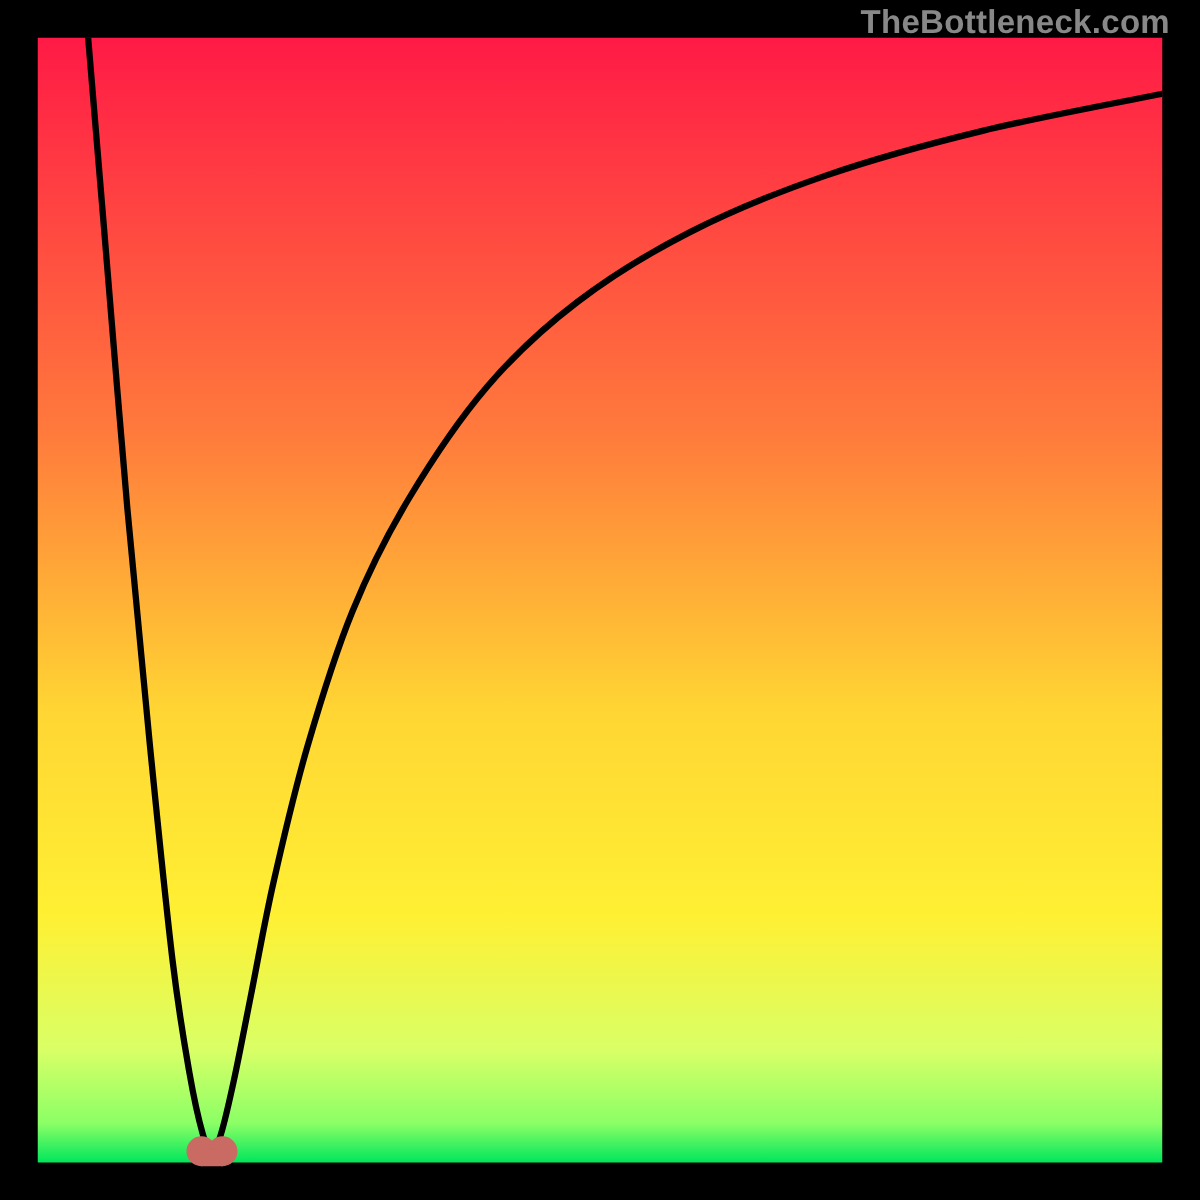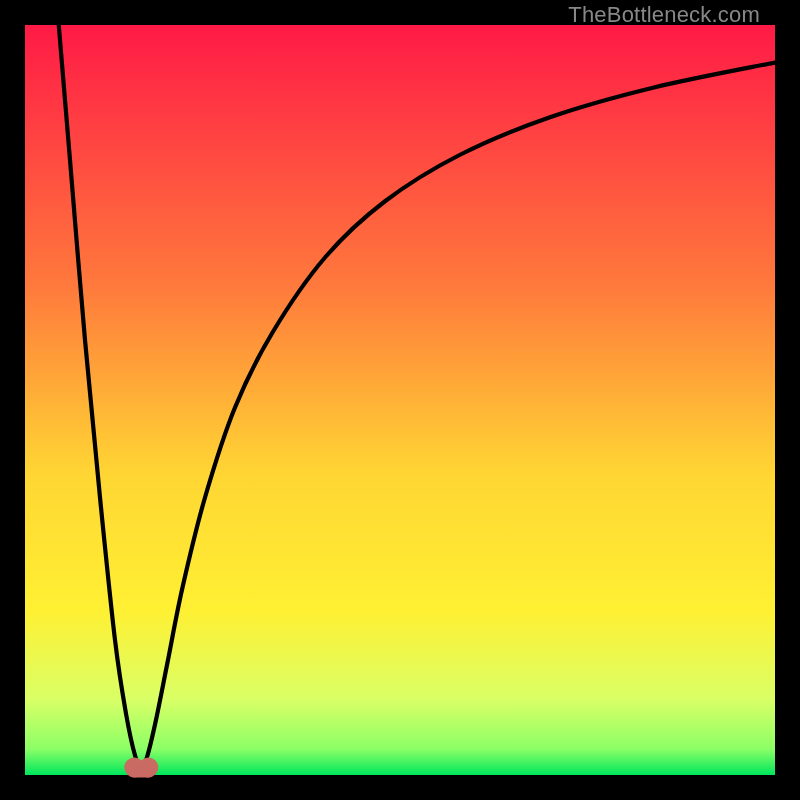--- a/index.html
+++ b/index.html
@@ -22,24 +22,24 @@
   .plot {
     position: absolute;
     left: 0;
     top: 0;
     width: 750px;
     height: 762px;
   }
   .watermark {
     position: absolute;
     top: 2px;
-    right: 40px;
+    right: 20px;
     color: #888;
     font-size: 22px;
-    font-weight: 400;
+    font-weight: 700;
     letter-spacing: 0.2px;
     user-select: none;
   }
 </style>
 </head>
 <body>
 
 <div class="frame">
   <svg class="plot" viewBox="0 0 750 762" preserveAspectRatio="none">
     <defs>

